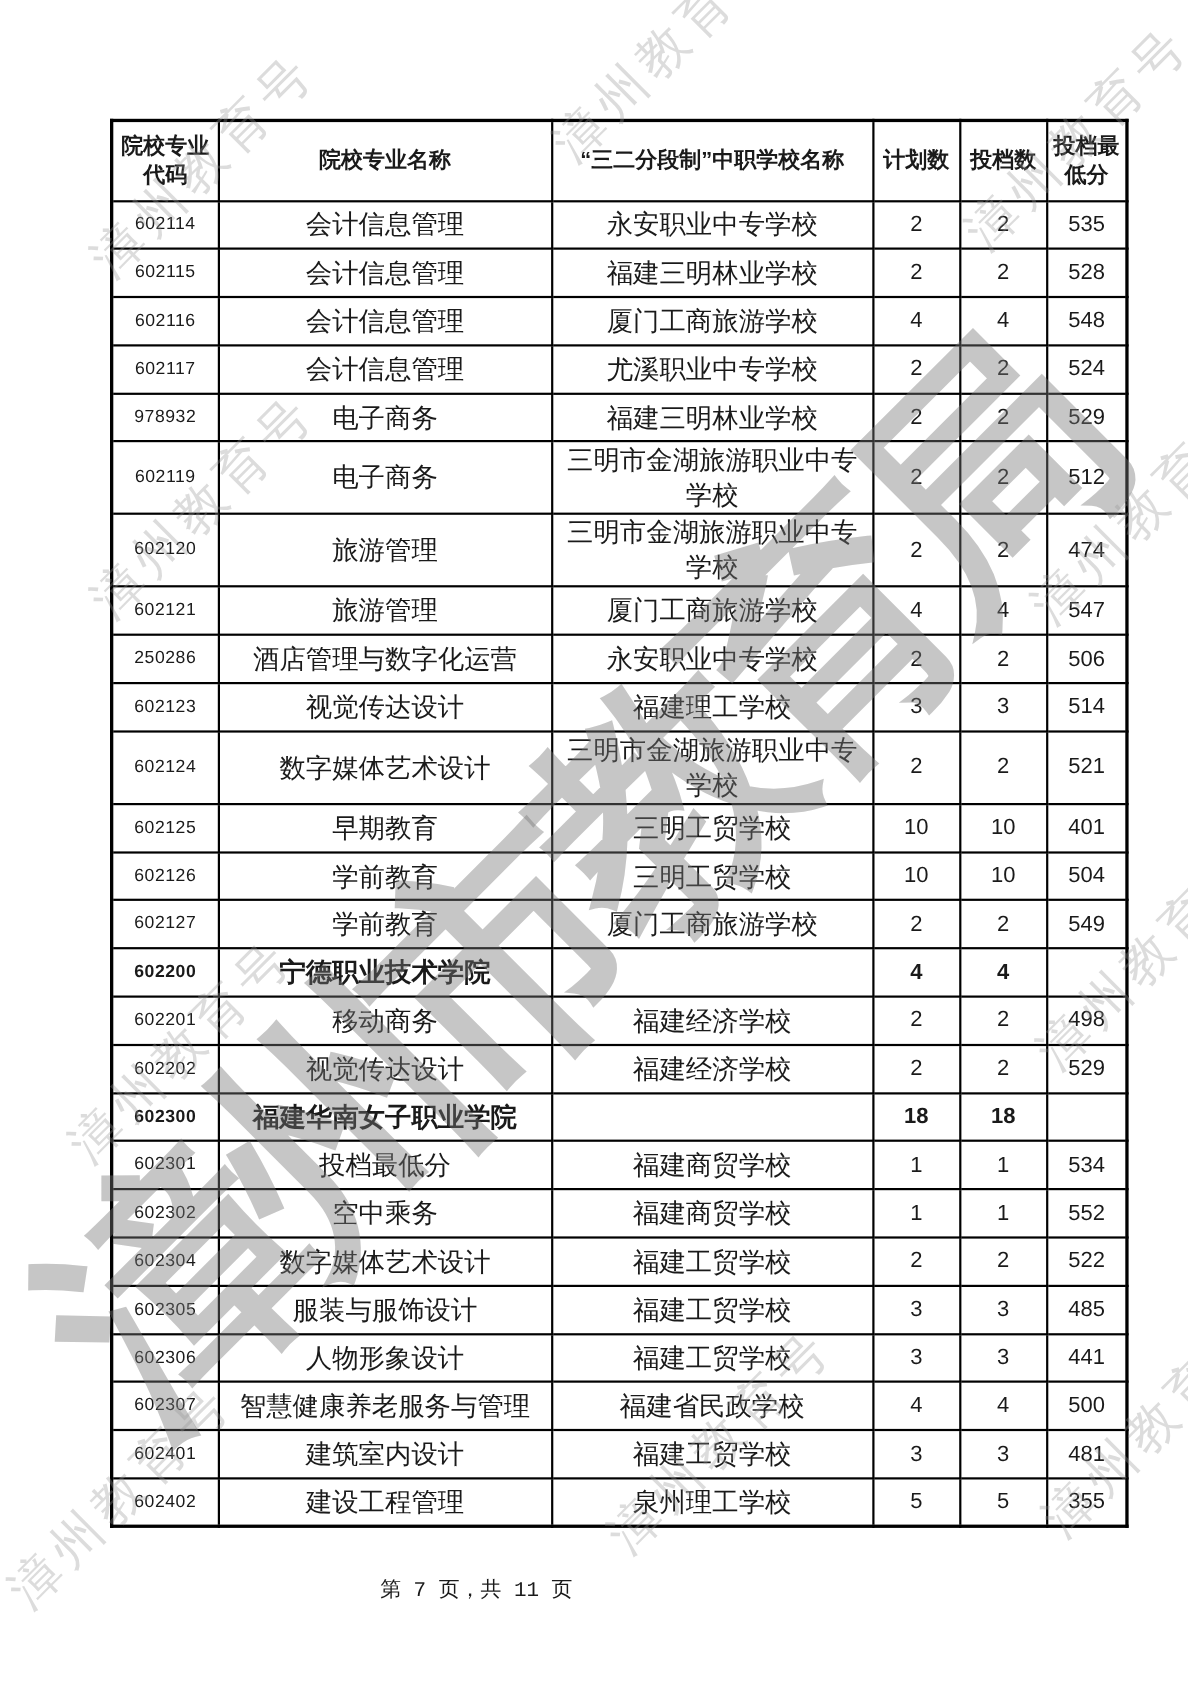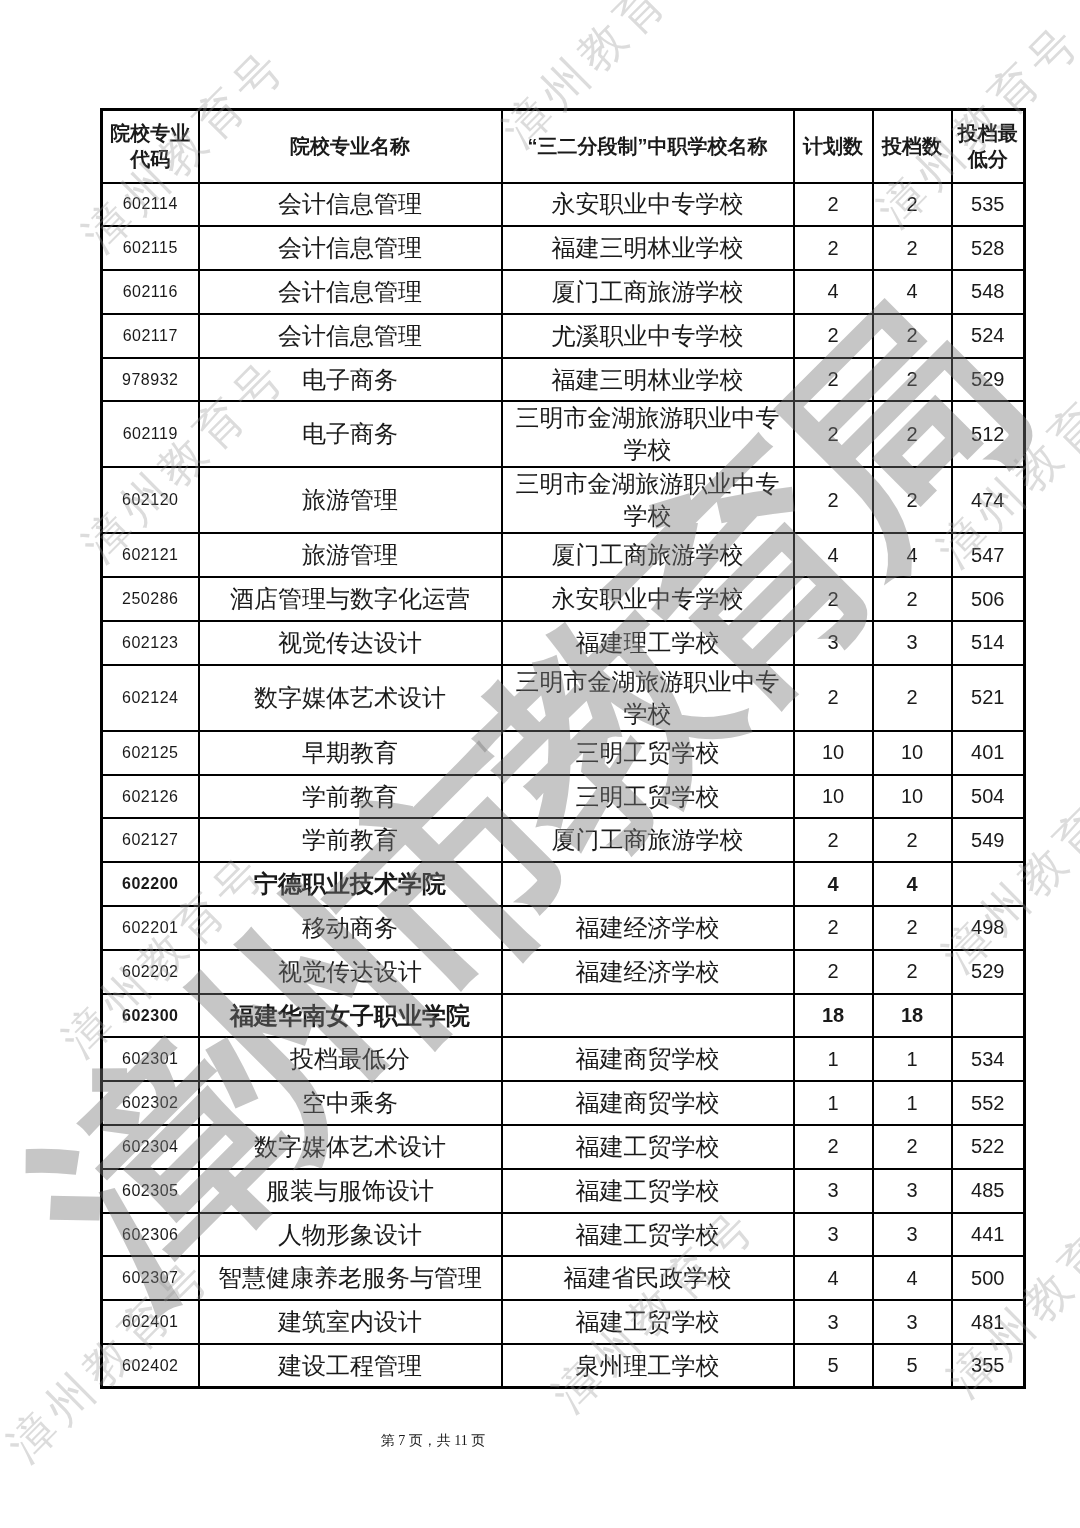--- a/index.html
+++ b/index.html
@@ -64,22 +64,22 @@
   tr.section td { font-weight: bold; }
   tr.section td.major { font-family: "Liberation Sans", sans-serif; }
 
   
   .page-footer {
     position: absolute;
     left: 0;
     top: 1432px;
     width: 866px;
     text-align: center;
-    font-size: 14px;
-    font-family: Liberation Serif, serif;
+    font-size: 19px;
+    font-family: Liberation Mono, monospace;
     color: #1a1a1a;
     z-index: 1;
   }
 
   
   .wm-layer {
     position: absolute;
     left: 0; top: 0;
     width: 1080px;
     height: 1528px;

